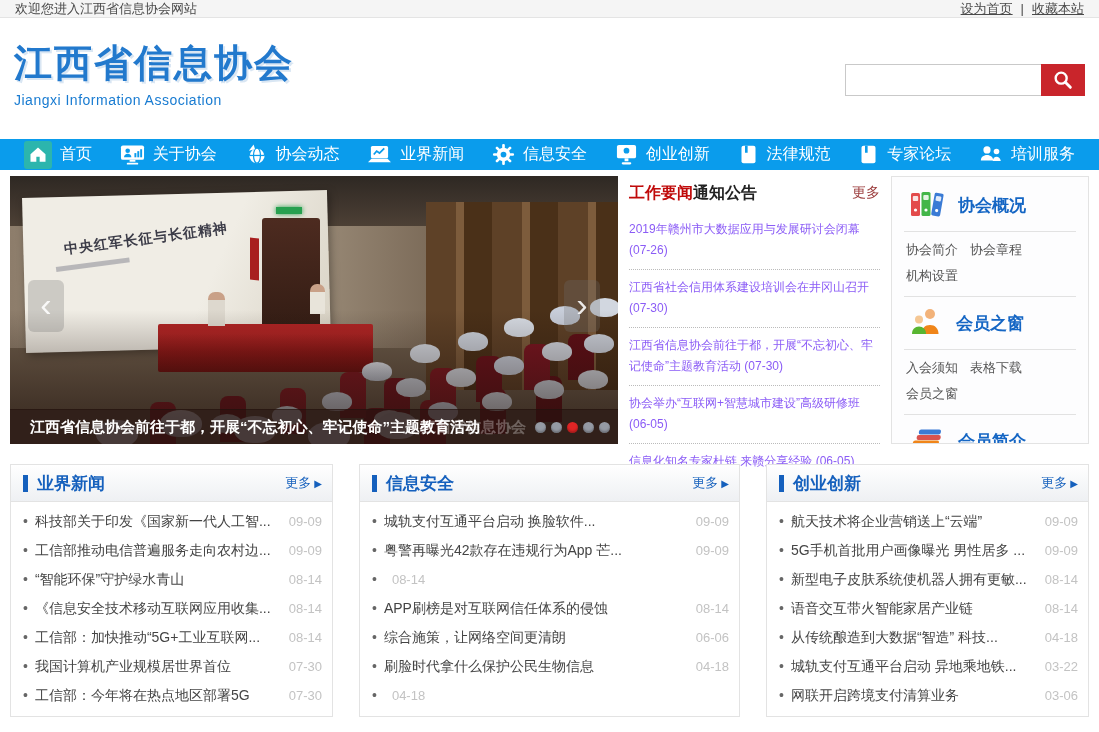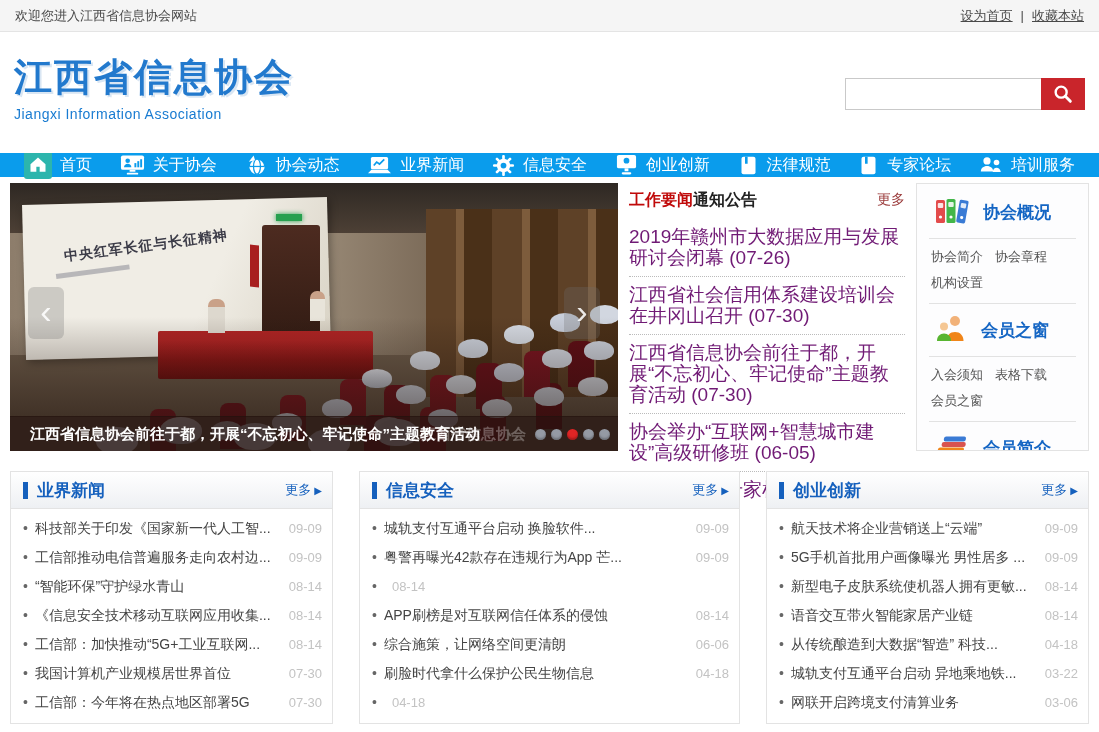--- a/index.html
+++ b/index.html
@@ -1,40 +1,40 @@
 <!DOCTYPE html>
 <html><head>
 <meta charset="utf-8">
 <style>
   * { box-sizing: border-box; margin: 0; padding: 0; }
   html,body { width:1099px; height:732px; overflow:hidden; background:#fff;
     font-family:"Liberation Sans","DejaVu Sans",sans-serif; }
   a { text-decoration:none; cursor:pointer; }
 
   
-  .topbar { height:32px; background:#f5f5f5; border-bottom:1px solid #e4e4e4;
+  .topbar { height:18px; background:#f5f5f5; border-bottom:1px solid #e4e4e4;
     display:flex; justify-content:space-between; align-items:center; padding:0 15px;
     font-size:13px; color:#4a4a4a; }
   .topbar-right { display:flex; align-items:center; gap:8px; color:#4a4a4a; }
   .topbar-right a { color:#4a4a4a;text-decoration:underline; }
 
   
   .header { height:121px; position:relative; background:#fff; }
   .logo { position:absolute; left:14px; top:20px; }
   .logo-title { font-size:38px; font-weight:bold; color:#2279cd; letter-spacing:2px;
     text-shadow:2px 2px 0 #d9e6f3; }
   .logo-sub { font-size:14px; color:#187bd1; margin-top:3px; letter-spacing:0.5px; }
   .search { position:absolute; right:14px; top:46px; display:flex; }
   .search input { width:196px; height:32px; border:1px solid #c9c9c9; border-right:none;
     padding:0 8px; font-size:14px; outline:none; }
   .search button { width:44px; height:32px; background:#c9252b; border:none; cursor:pointer;
     display:flex; align-items:center; justify-content:center; }
 
   
-  .nav { height:24px; background:#0a9cec; display:flex; align-items:center;
+  .nav { height:31px; background:#0a9cec; display:flex; align-items:center;
     justify-content:space-between; padding:0 24px; }
   .nav-item { display:flex; align-items:center; gap:8px; color:#fff; font-size:16px; }
   .nav-icon { display:flex; align-items:center; }
   .home-badge { width:28px; height:28px; background:#2cb5ad; border-radius:3px;
     display:flex; align-items:center; justify-content:center; }
 
   
   .main { display:flex; margin:6px 10px 0; gap:11px; height:268px; }
 
   
@@ -99,26 +99,26 @@
     box-shadow:inset 0 -2px 2px rgba(0,0,0,0.25); cursor:pointer; }
   .dot.active { background:#e02525; }
 
   
   .news { flex:1; padding-top:2px; min-width:0; }
   .news-tabs { display:flex; align-items:center; height:30px; }
   .tab { font-size:16px; font-weight:bold; color:#222; }
   .tab.active { color:#c00a0a; }
   .news-more { margin-left:auto; font-size:14px; color:#9a3a3a; }
   .news-list { list-style:none; margin-top:4px; }
-  .news-item { font-size:19px; color:#701a75; line-height:21px; padding:7px 0 8px;
+  .news-item { font-size:12px; color:#8b5cf6; line-height:21px; padding:7px 0 8px;
     border-bottom:1px dotted #bbb; cursor:pointer; }
   .news-item:last-child { border-bottom:none; }
 
   
-  .sidebar { width:173px; flex:none; border:1px solid #e3e3e3; background:#fdfdfe;
+  .sidebar { width:198px; flex:none; border:1px solid #e3e3e3; background:#fdfdfe;
     padding:2px 12px 0; overflow:hidden; }
   .side-head { display:flex; align-items:center; gap:14px; padding:10px 2px 10px 6px; cursor:pointer; }
   .side-title { color:#1566c4; font-size:17px; font-weight:bold; }
   .side-links { border-top:1px solid #e2e2e2; padding:5px 0 7px 2px; }
   .side-links + .side-head { border-top:1px solid #e2e2e2; }
   .side-link { display:inline-block; color:#555; font-size:13px; line-height:26px;
     margin-right:12px; }
 
   
   .columns { display:flex; justify-content:space-between; margin:20px 10px 0; }

